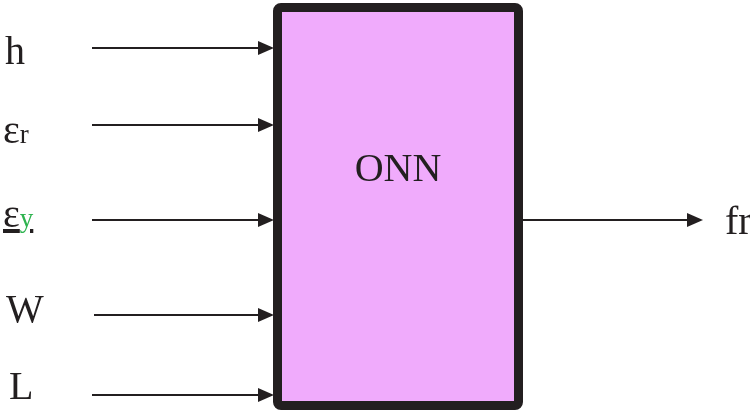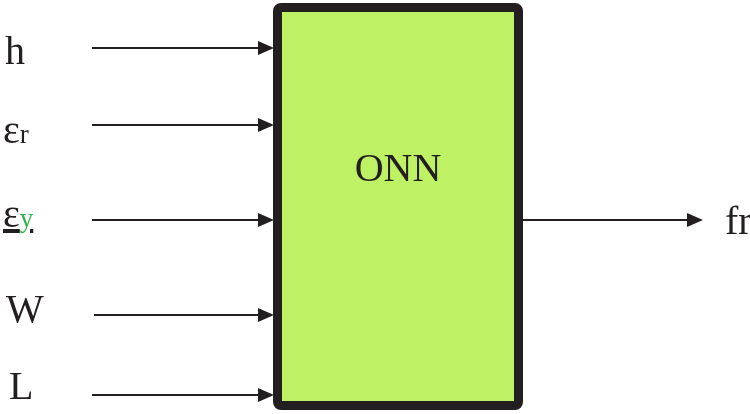--- a/index.html
+++ b/index.html
@@ -44,21 +44,21 @@
   }
   .onn-box {
     position: absolute;
     left: 273px;
     top: 3px;
     width: 250px;
     height: 407px;
     box-sizing: border-box;
     border: 9px solid #231f20;
     border-radius: 8px;
-    background: #bef264;
+    background: #f0abfc;
   }
   .onn-box .box-label {
     position: absolute;
     left: 0;
     right: 0;
     top: 136px;
     text-align: center;
     font-size: 40px;
     line-height: 40px;
     color: #231f20;

